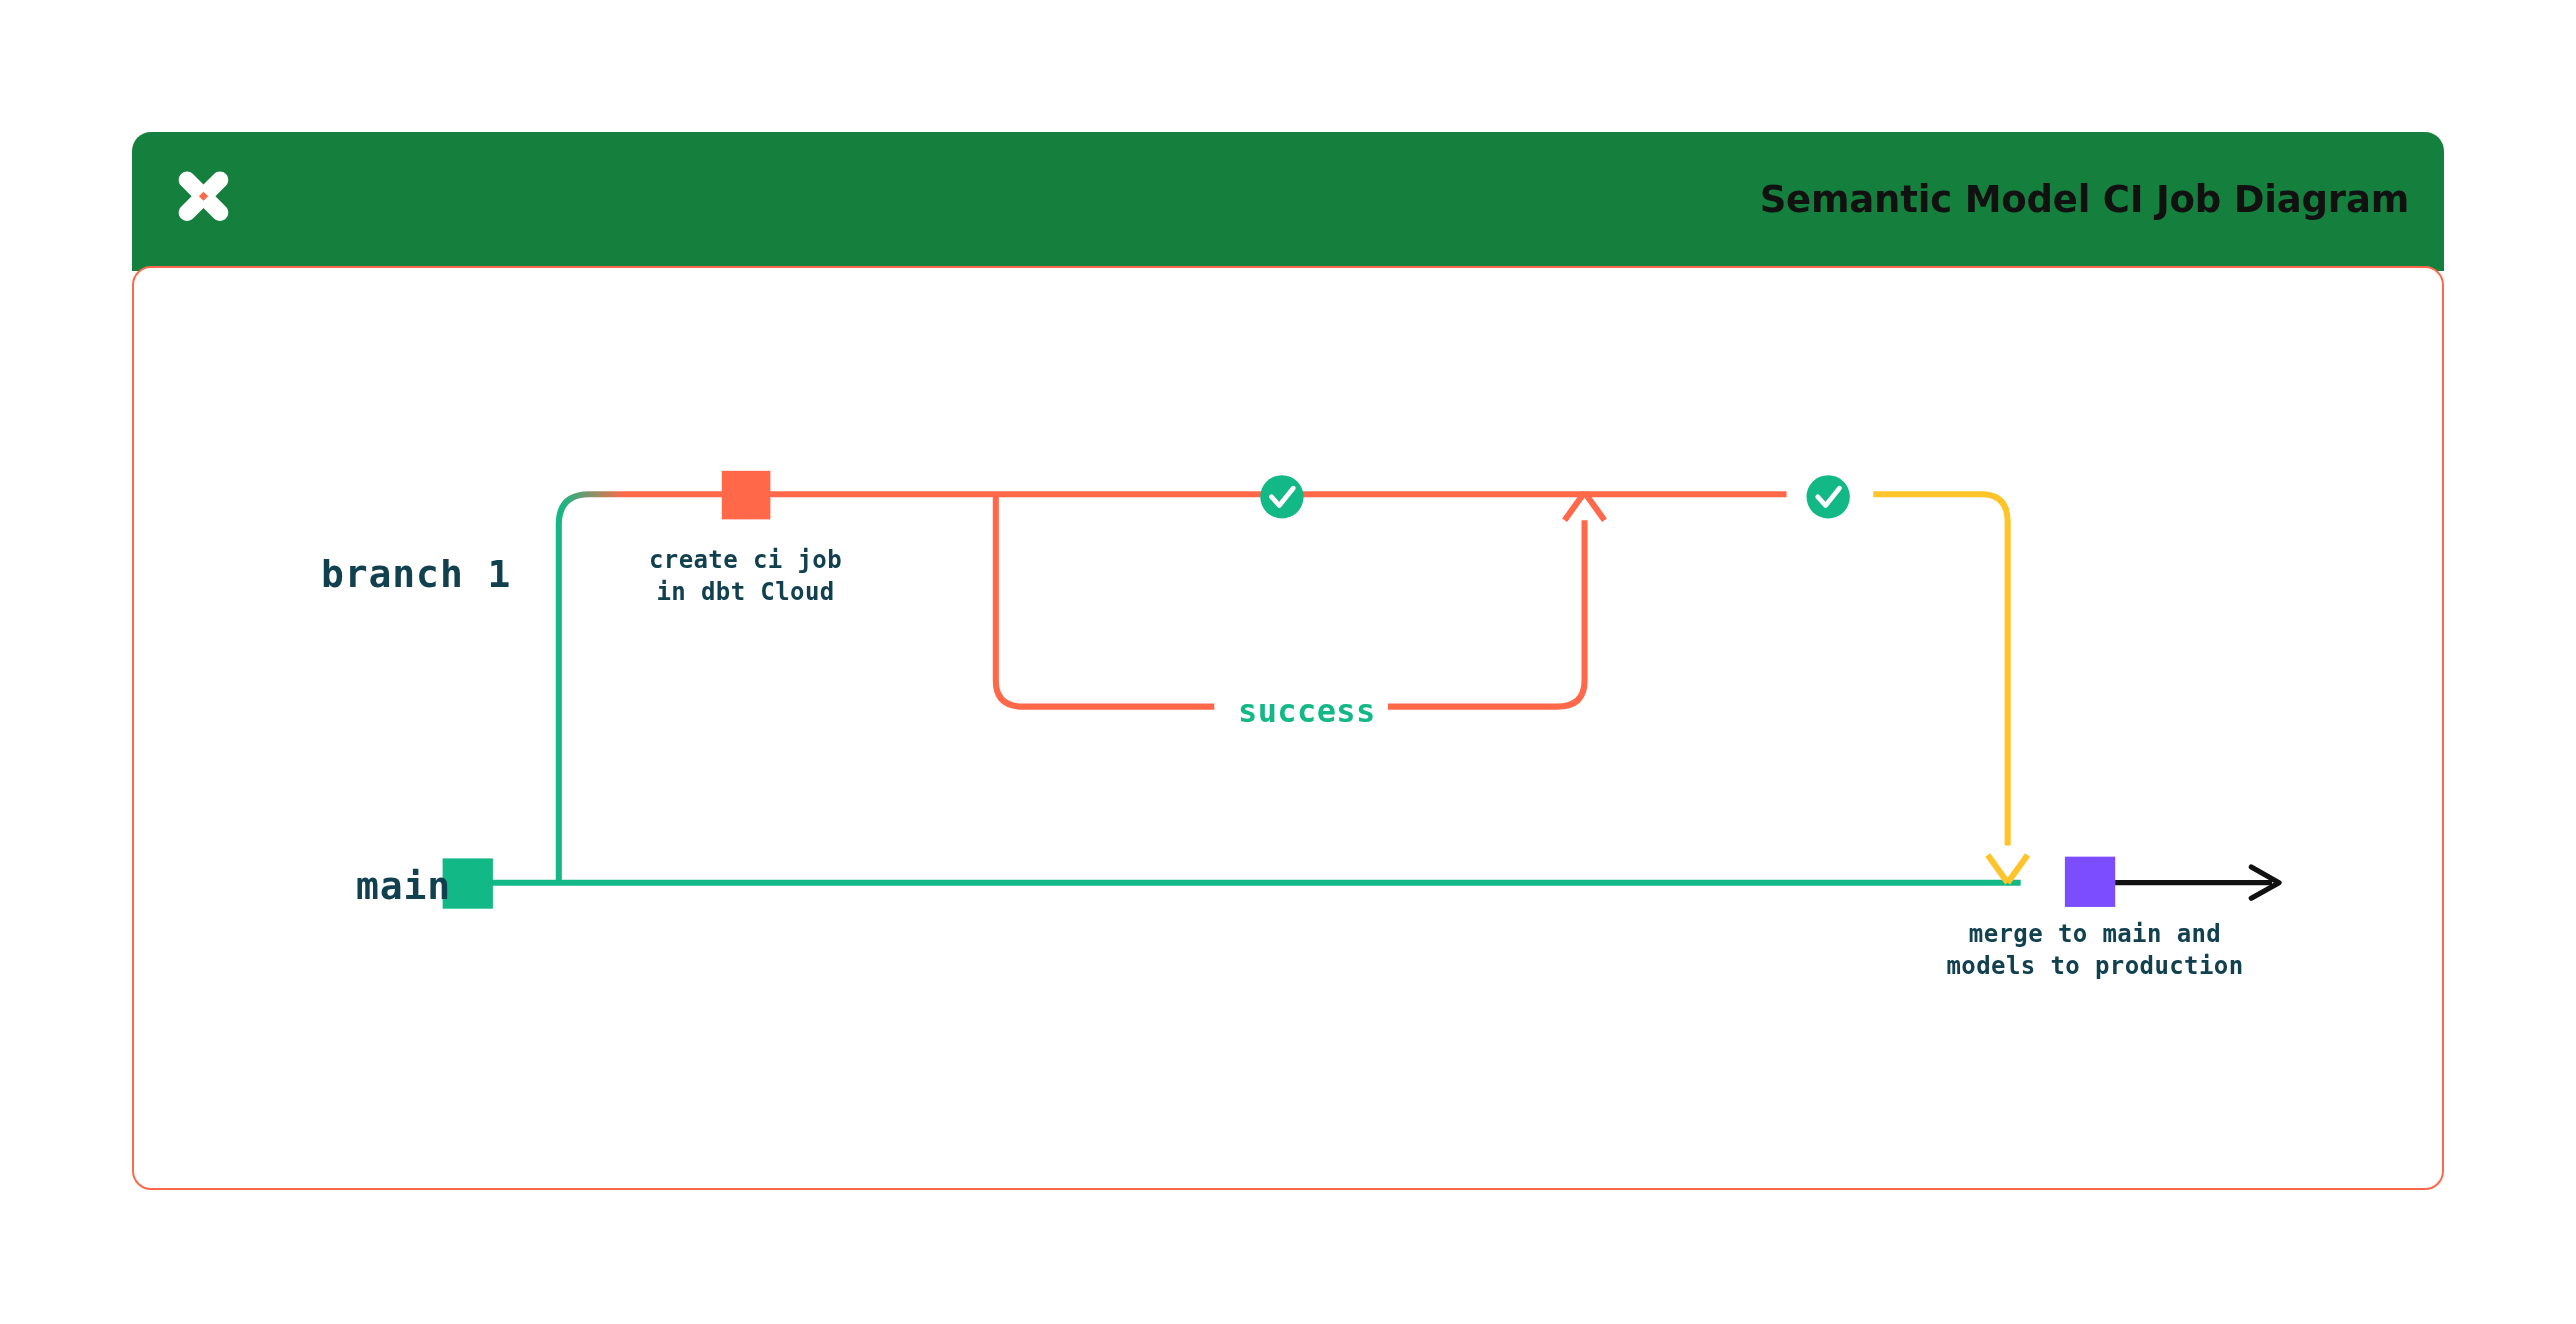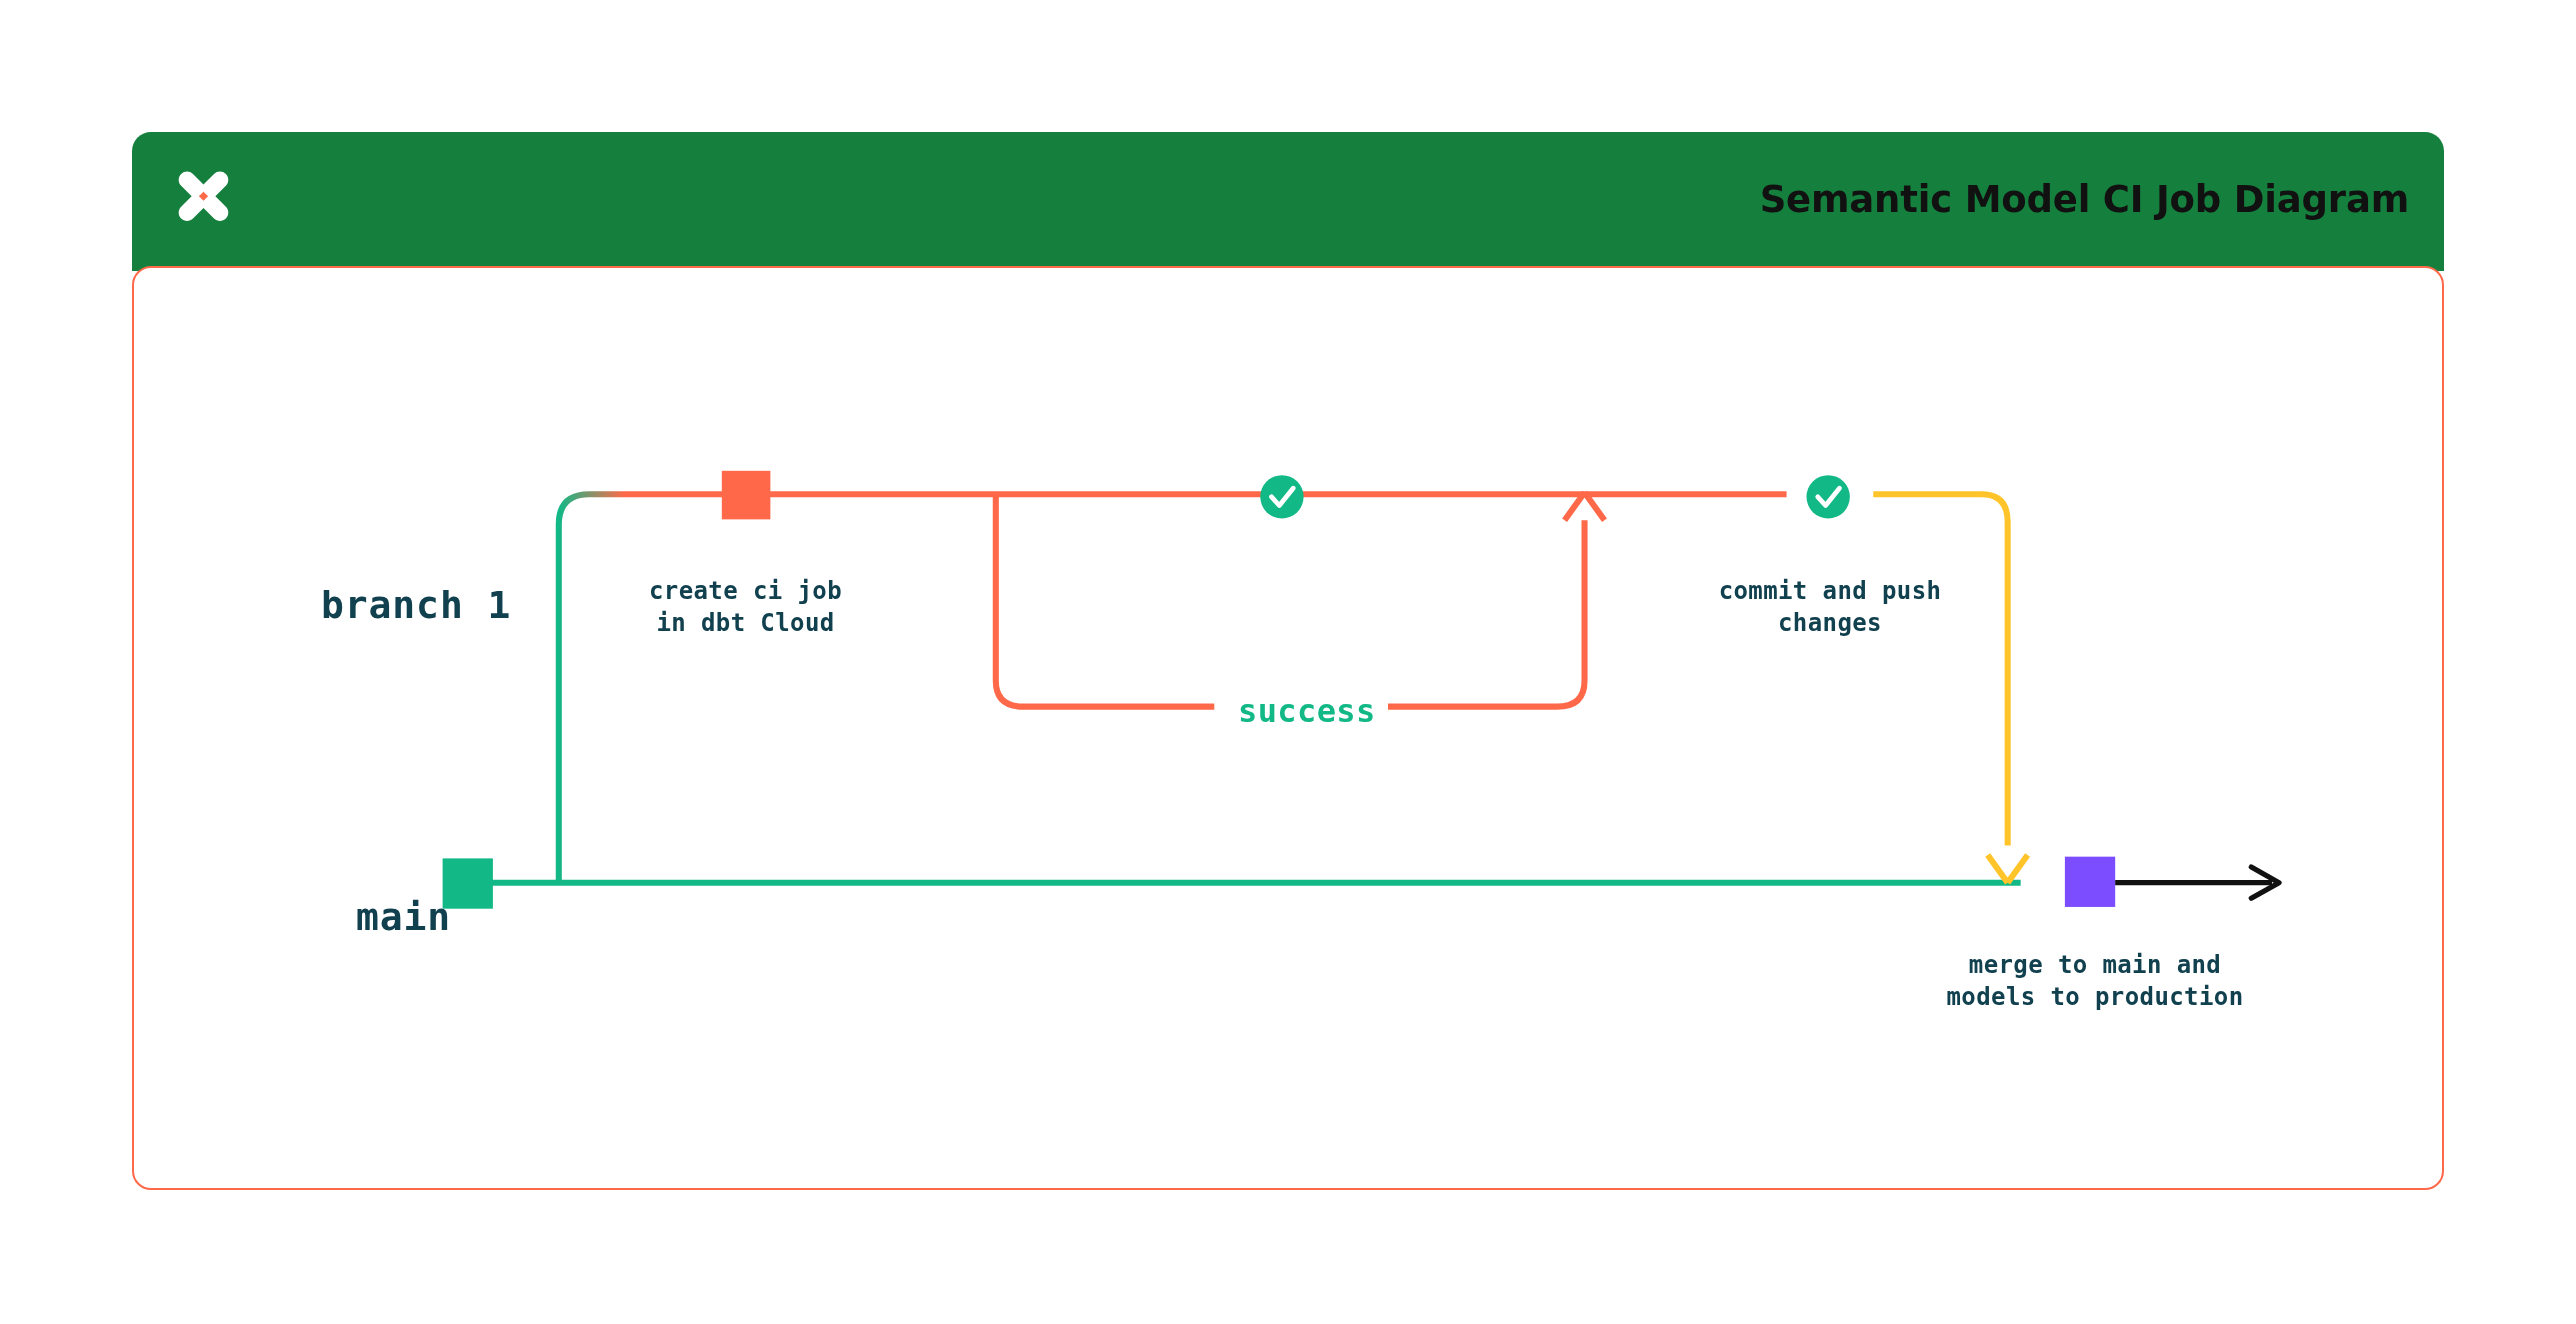--- a/index.html
+++ b/index.html
@@ -86,21 +86,20 @@
   }
 
   
   .lbl {
     position: absolute;
     font-family: "DejaVu Sans Mono", monospace;
     color: #11404f;
     text-align: center;
     white-space: pre;
     line-height: 1.32;
-    margin-top: 31px;
   }
   .branch-name {
     font-size: 38px;
     font-weight: 700;
     letter-spacing: 0.9px;
   }
   .step-label {
     font-size: 24px;
     font-weight: 700;
     letter-spacing: 0.4px;
@@ -220,22 +219,20 @@
   </svg>
 
   <div class="lbl branch-name" id="lbl-branch1">branch 1</div>
 
   <div class="lbl branch-name" id="lbl-main">main</div>
 
   <div class="lbl step-label" id="lbl-step1">create ci job
 in dbt Cloud</div>
 
 
-  <div class="lbl step-label" id="lbl-step3">commit and push
-changes</div>
 
   <div class="lbl step-label" id="lbl-step4">merge to main and
 models to production</div>
 
   <div class="edge-label" id="lbl-success">success</div>
 
 </div>
 
 
 </body></html>

